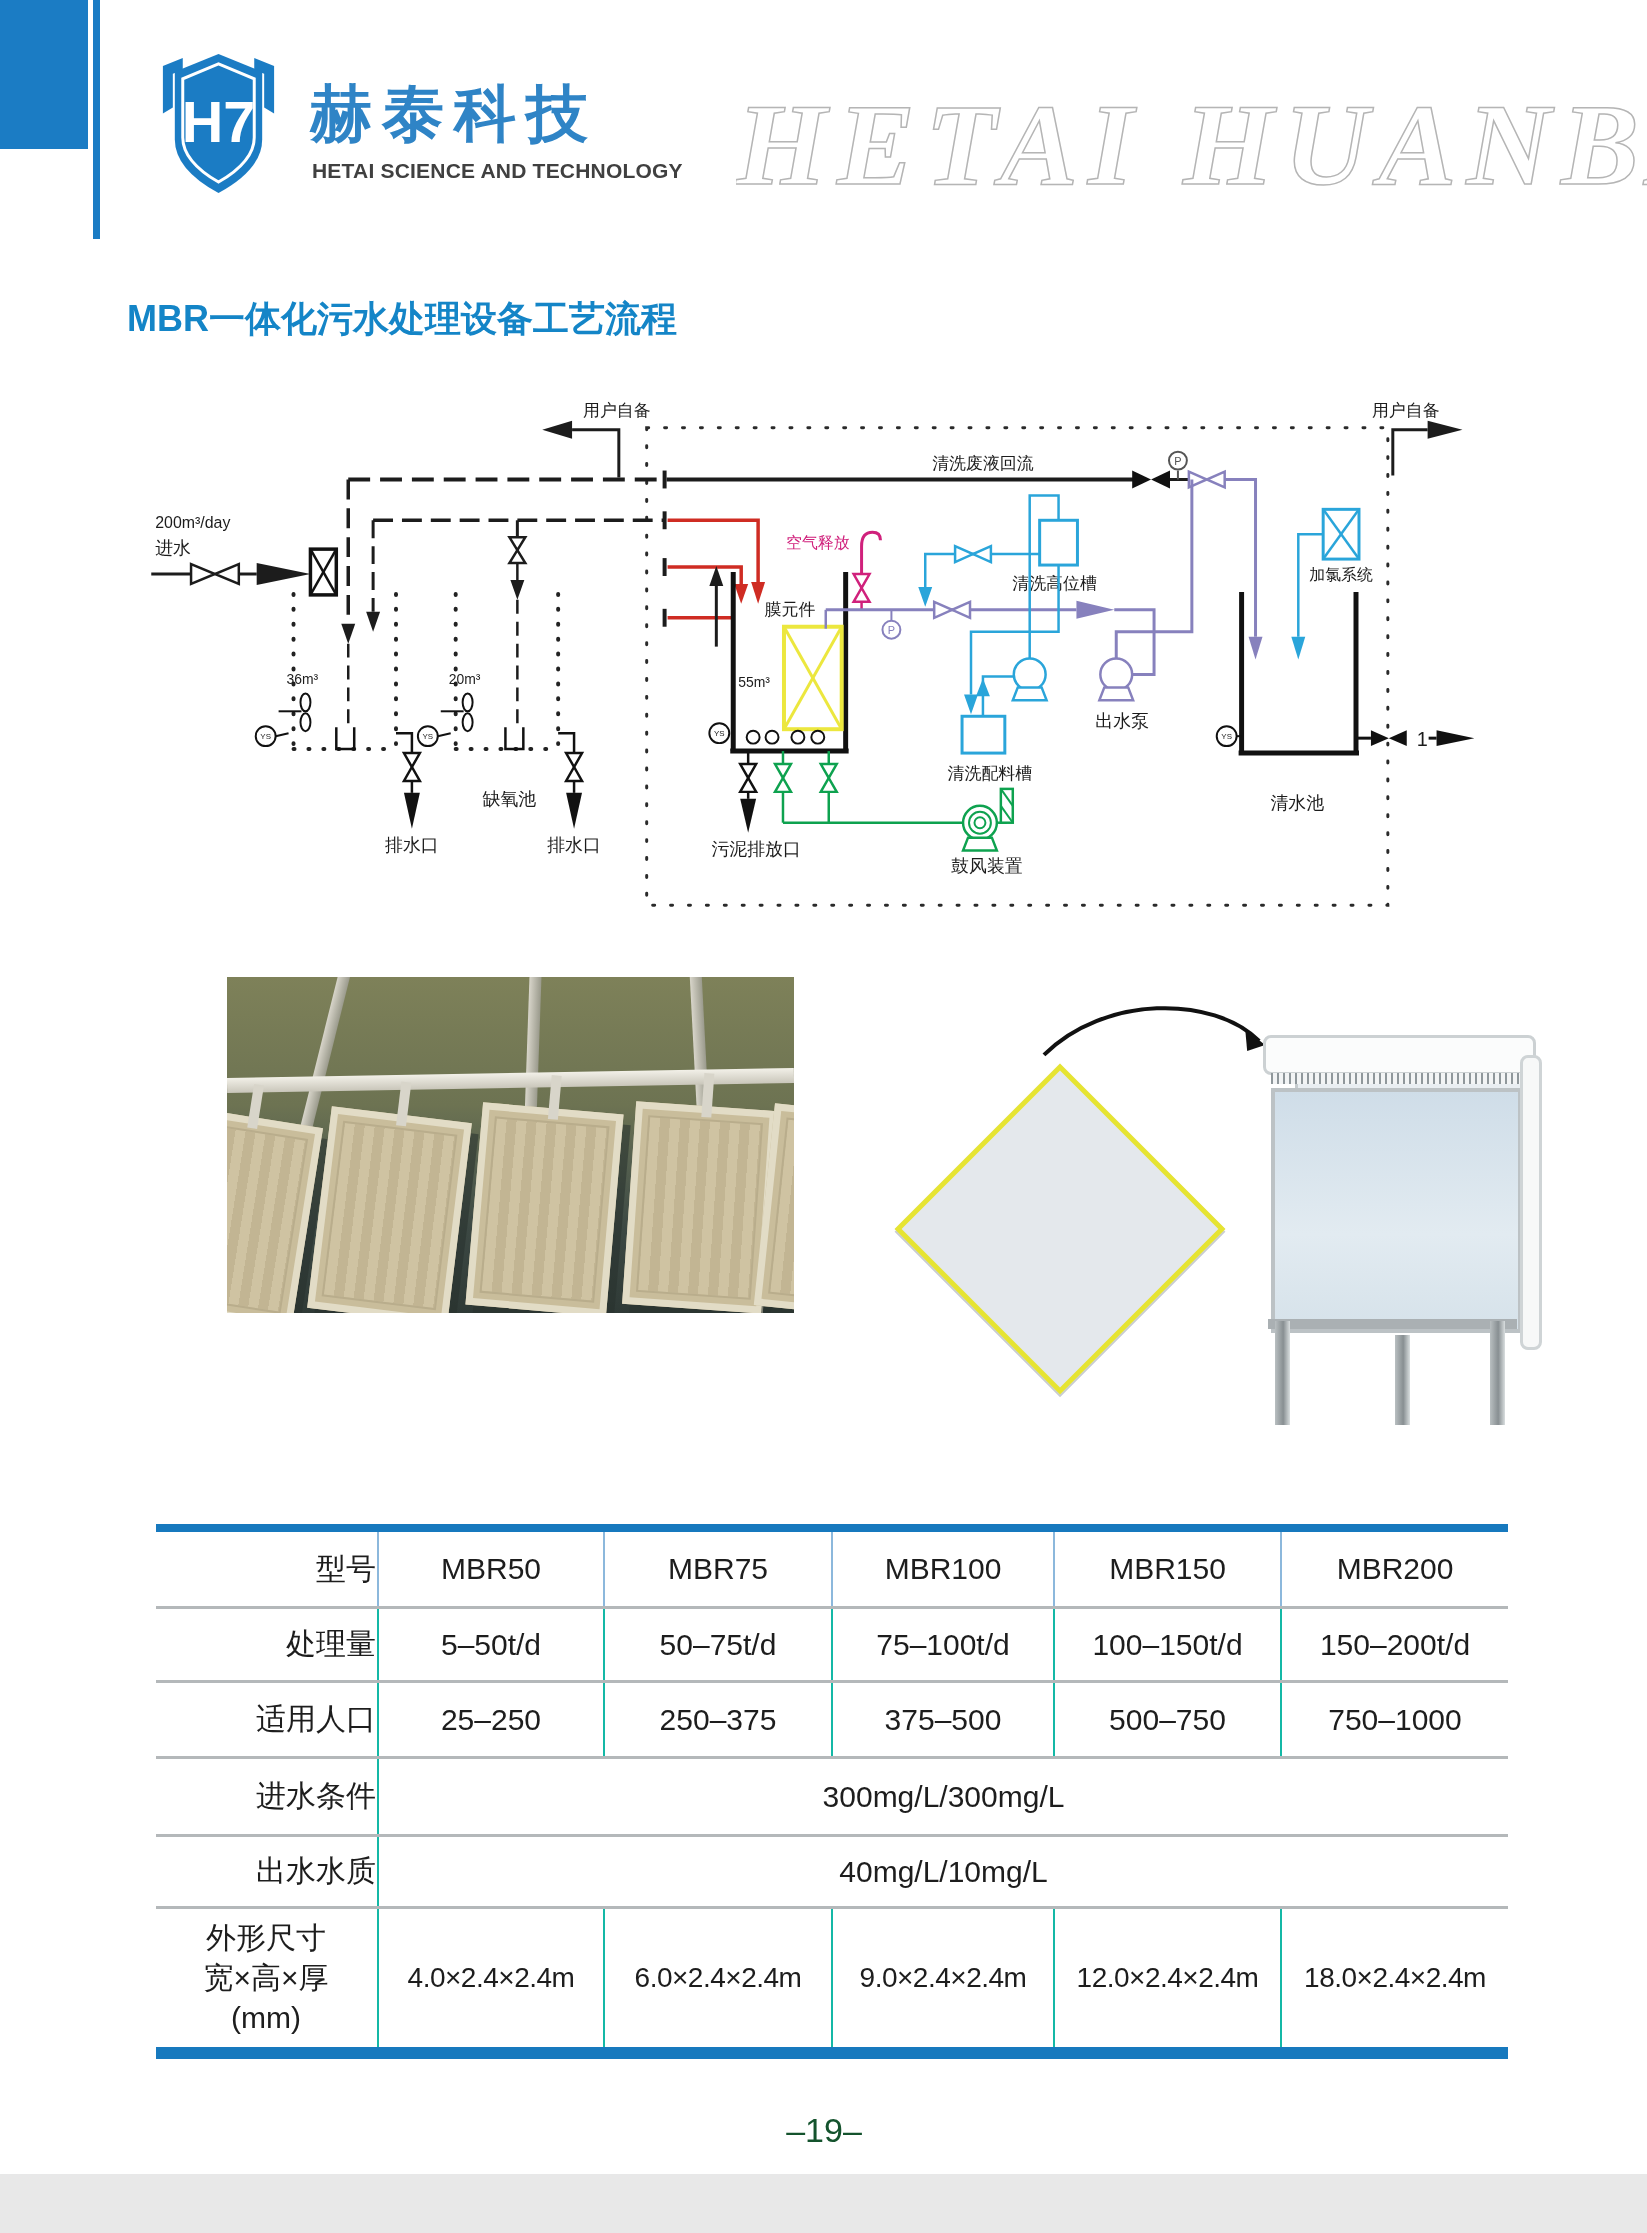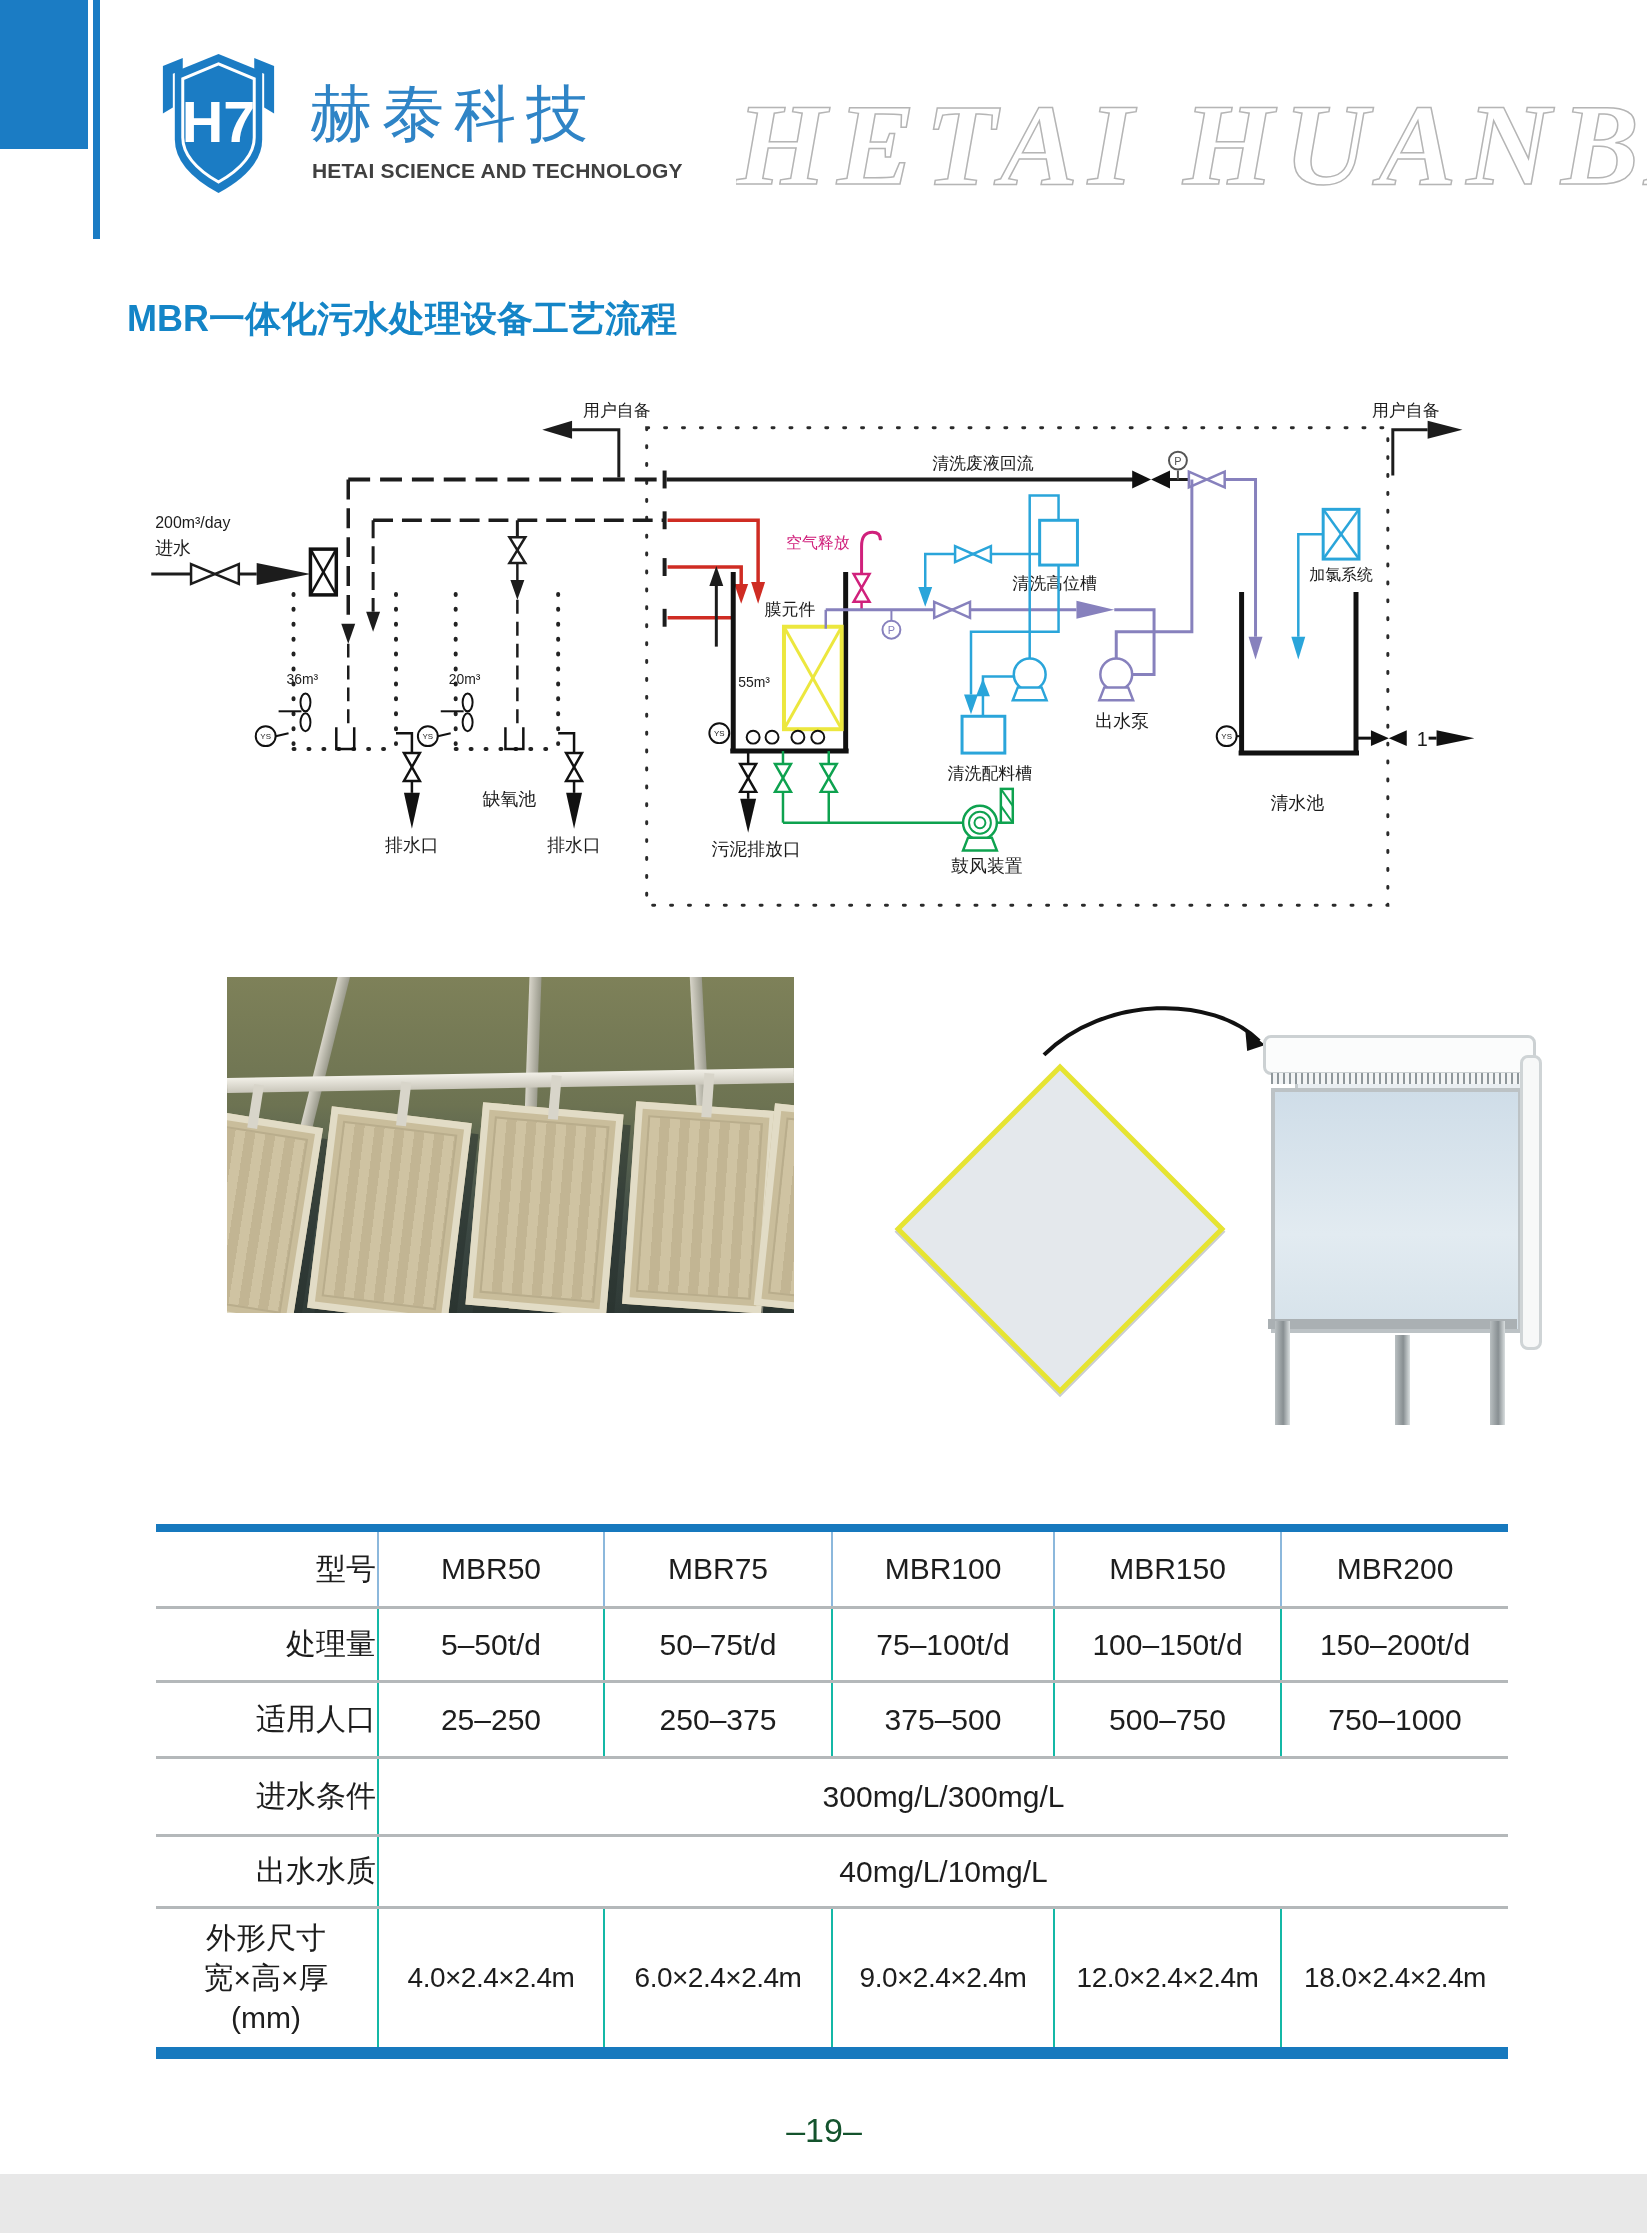--- a/index.html
+++ b/index.html
@@ -2,21 +2,21 @@
 <html><head>
 <meta charset="utf-8">
 <style>
   html,body{margin:0;padding:0;background:#e8e8e8;}
   .page{position:relative;width:1648px;height:2174px;background:#ffffff;overflow:hidden;
         font-family:"Liberation Sans", sans-serif;color:#1c1c1c;}
   
   .corner-block{position:absolute;left:0;top:0;width:88px;height:149px;background:#1b7cc4;}
   .corner-line{position:absolute;left:93px;top:0;width:7px;height:239px;background:#1b7cc4;}
   .logo{position:absolute;left:149px;top:48px;width:139px;height:151px;}
-  .brand-cn{position:absolute;left:310px;top:72px;font-size:62px;font-weight:400;color:#2f84c6;
+  .brand-cn{position:absolute;left:310px;top:72px;font-size:62px;font-weight:700;color:#2f84c6;
             letter-spacing:10px;white-space:nowrap;}
   .brand-en{position:absolute;left:312px;top:159px;font-size:21px;font-weight:700;color:#404040;
             letter-spacing:0.2px;white-space:nowrap;}
   .watermark{position:absolute;left:736px;top:70px;width:911px;height:149px;overflow:hidden;}
   .watermark span{font-family:"Liberation Serif", serif;font-style:italic;font-size:117px;
             font-weight:700;letter-spacing:10px;color:#ffffff;-webkit-text-stroke:1.5px #b5b5b5;
             white-space:nowrap;line-height:149px;}
   
   .sec-title{position:absolute;font-size:36px;font-weight:700;white-space:nowrap;}
   .t-blue{color:#1485c7;}

